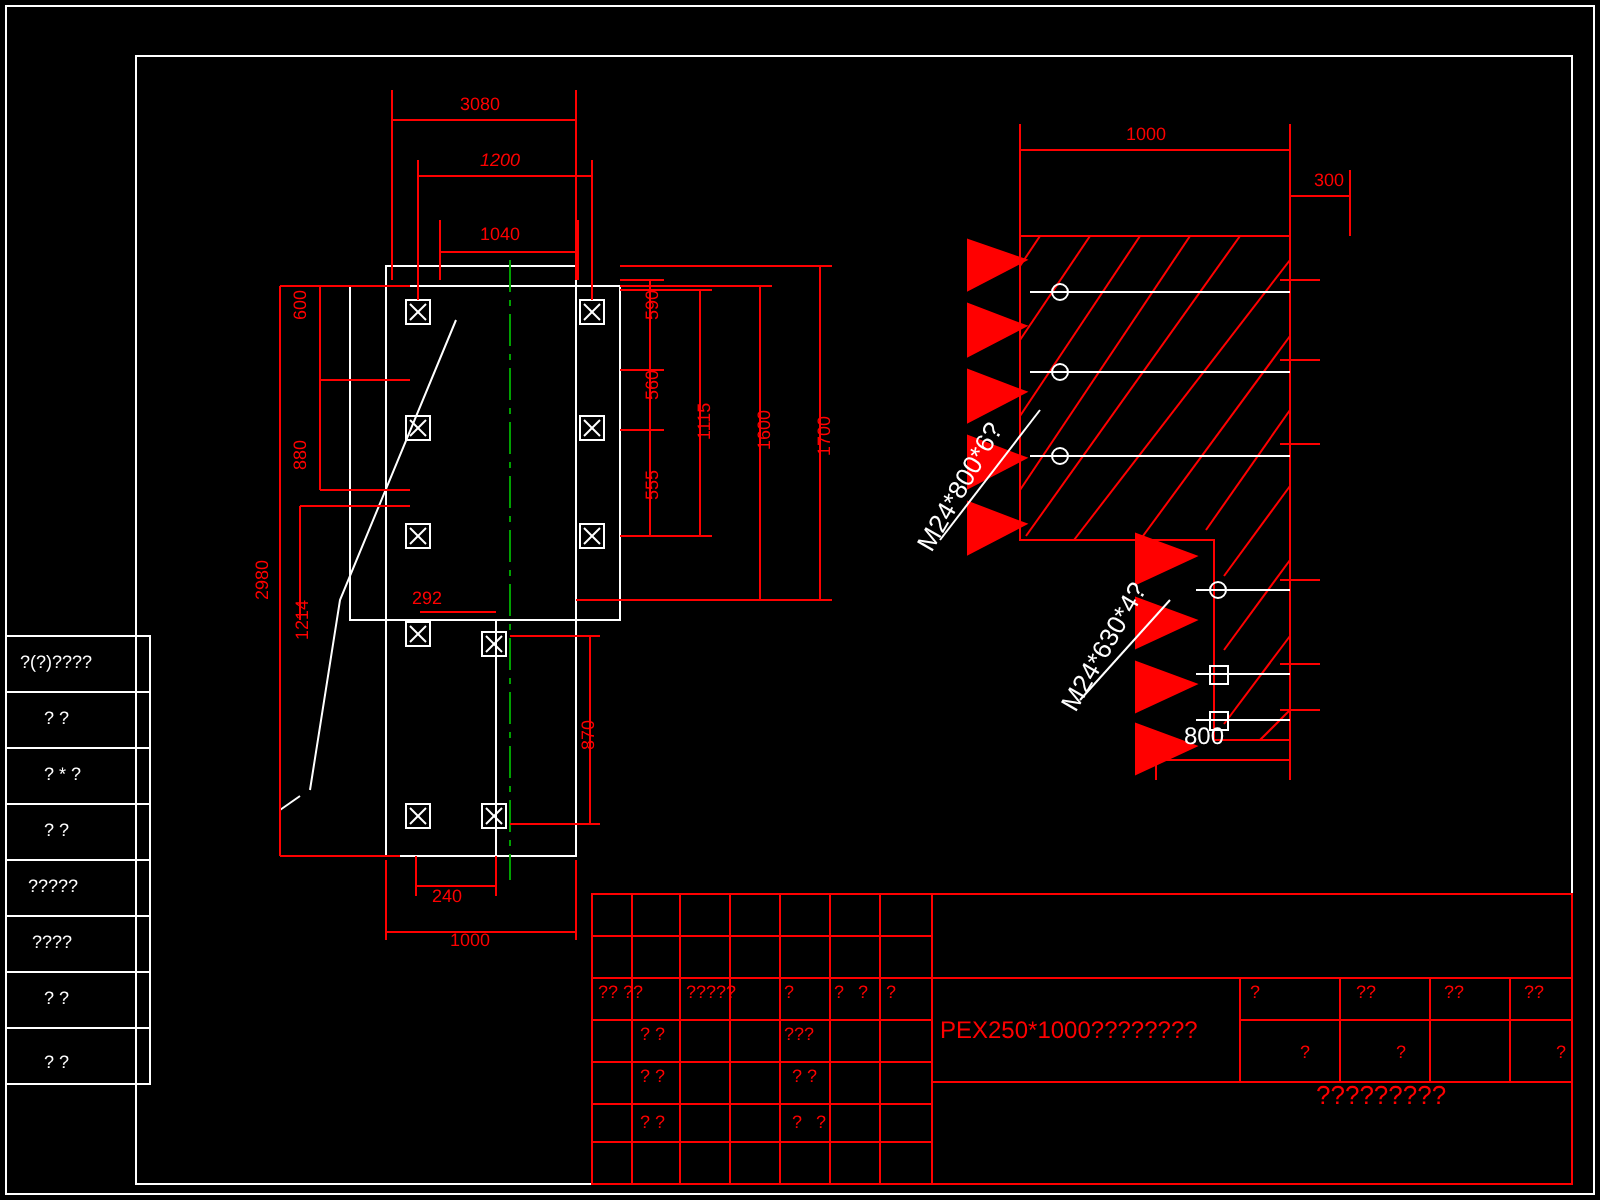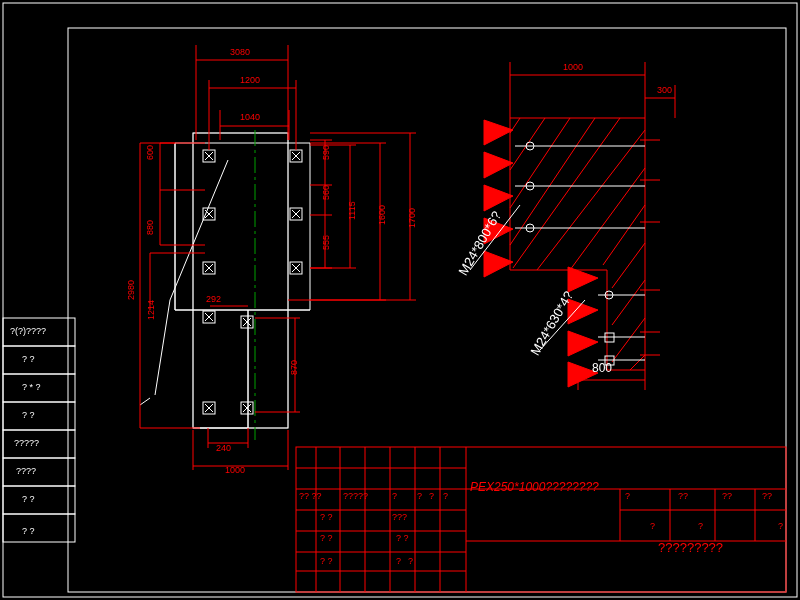--- a/index.html
+++ b/index.html
@@ -222,21 +222,21 @@
     <line x1="620" y1="489" x2="620" y2="541"></line>
     <line x1="466" y1="541" x2="786" y2="541"></line>
     <line x1="620" y1="510" x2="786" y2="510"></line>
     <line x1="670" y1="489" x2="670" y2="541"></line>
     <line x1="715" y1="489" x2="715" y2="541"></line>
     <line x1="755" y1="489" x2="755" y2="541"></line>
   </g>
 </svg>
 
 <div class="lbl" style="left:230px;top:48px;">3080</div>
-<div class="lbl" style="left:240px;top:76px;">1200</div>
+<div class="lbl" style="left:240px;top:76px;font-style:italic;">1200</div>
 <div class="lbl" style="left:240px;top:113px;text-align:right;">1040</div>
 <div class="lbl" style="left:146px;top:160px;transform:rotate(-90deg);transform-origin:left top;">600</div>
 <div class="lbl" style="left:146px;top:235px;transform:rotate(-90deg);transform-origin:left top;">880</div>
 <div class="lbl" style="left:147px;top:320px;transform:rotate(-90deg);transform-origin:left top;">1214</div>
 <div class="lbl" style="left:127px;top:300px;transform:rotate(-90deg);transform-origin:left top;">2980</div>
 <div class="lbl" style="left:206px;top:295px;">292</div>
 <div class="lbl" style="left:216px;top:444px;">240</div>
 <div class="lbl" style="left:225px;top:466px;">1000</div>
 <div class="lbl" style="left:290px;top:375px;transform:rotate(-90deg);transform-origin:left top;">870</div>
 <div class="lbl" style="left:322px;top:160px;transform:rotate(-90deg);transform-origin:left top;">590</div>
@@ -254,21 +254,21 @@
 
 <div class="lbl w" style="left:10px;top:327px;">?(?)????</div>
 <div class="lbl w" style="left:22px;top:355px;">?      ?</div>
 <div class="lbl w" style="left:22px;top:383px;">?    *  ?</div>
 <div class="lbl w" style="left:22px;top:411px;">?    ?</div>
 <div class="lbl w" style="left:14px;top:439px;">?????</div>
 <div class="lbl w" style="left:16px;top:467px;">????</div>
 <div class="lbl w" style="left:22px;top:495px;">?    ?</div>
 <div class="lbl w" style="left:22px;top:527px;">?    ?</div>
 
-<div class="lbl big" style="left:470px;top:483px;font-style:italic;">PEX250*1000????????</div>
+<div class="lbl big" style="left:470px;top:511px;">PEX250*1000????????</div>
 <div class="lbl mid" style="left:658px;top:543px;">?????????</div>
 
 <div class="lbl" style="left:299px;top:492px;">??  ??</div>
 <div class="lbl" style="left:343px;top:492px;">?????</div>
 <div class="lbl" style="left:392px;top:492px;">?</div>
 <div class="lbl" style="left:417px;top:492px;">?</div>
 <div class="lbl" style="left:429px;top:492px;">?</div>
 <div class="lbl" style="left:443px;top:492px;">?</div>
 <div class="lbl" style="left:320px;top:513px;">?  ?</div>
 <div class="lbl" style="left:392px;top:513px;">???</div>

